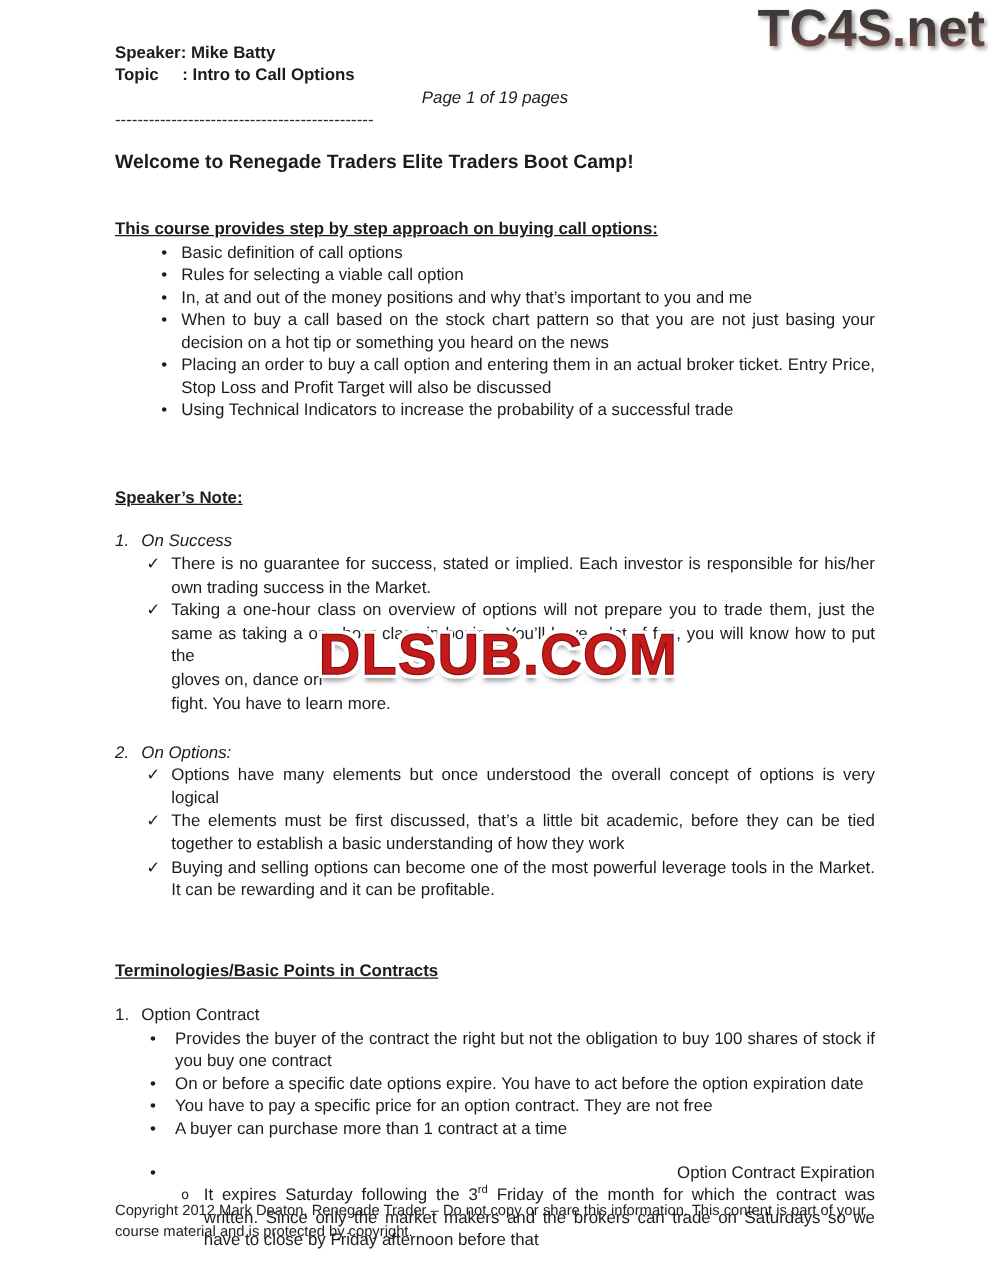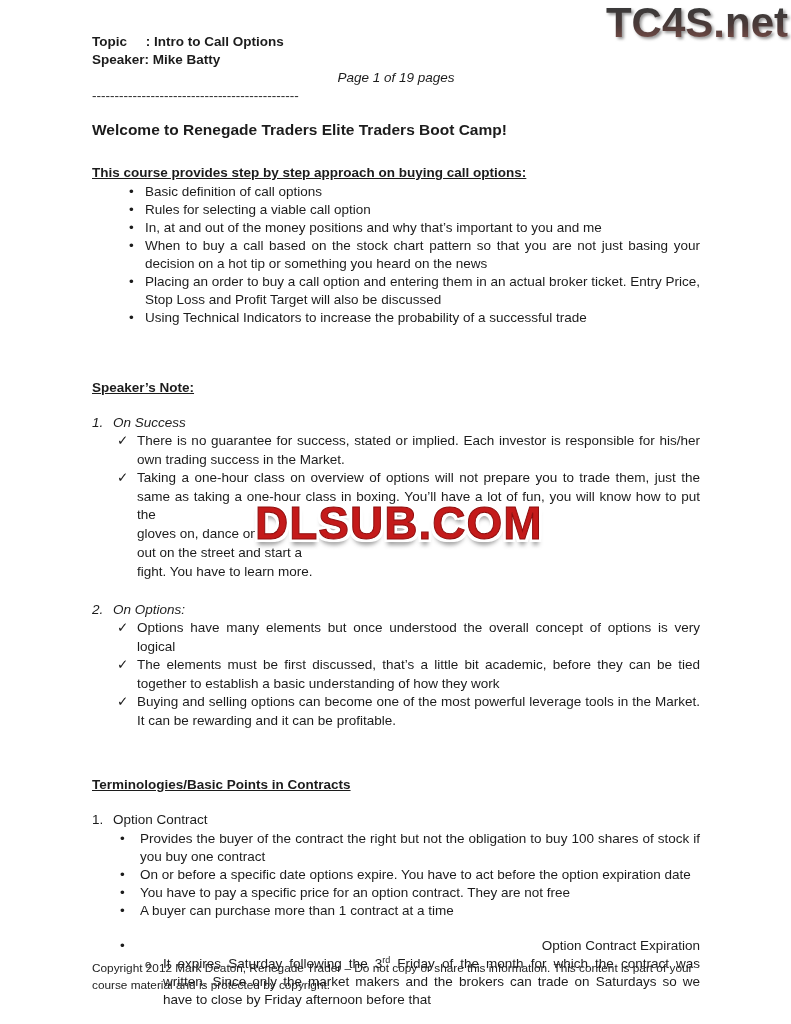--- a/index.html
+++ b/index.html
@@ -9,21 +9,21 @@
   }
   .content{position:absolute;left:92px;top:33px;width:608px;font-size:13.5px;line-height:18px;}
 
   
   .hdr-line{white-space:pre;font-weight:bold;}
   .hdr-page{font-style:italic;font-weight:normal;text-align:center;}
   .divider{letter-spacing:0;color:#2a2a2a;}
 
   .welcome{margin-top:15px;font-size:15.5px;font-weight:bold;line-height:20px;}
 
-  .sec-heading{margin-top:24px;font-weight:bold;text-decoration:underline;}
+  .sec-heading{margin-top:34px;font-weight:bold;text-decoration:underline;}
   .sec-heading.gap-lg{margin-top:52px;}
   .sec-heading.gap-xl{margin-top:46px;}
 
   
   .blist{margin-left:37px;margin-top:1px;}
   .bitem{display:flex;}
   .bmark{width:16px;flex:none;}
   .btext{flex:1;text-align:justify;}
 
   .numline{margin-top:17px;display:flex;}
@@ -86,22 +86,22 @@
 </head>
 <body>
 
 <div class="page">
 
   <div class="tc4s">TC4S.net</div>
 
   <div class="content">
 
     <div>
+      <div class="hdr-line">Speaker: Mike Batty</div>
       <div class="hdr-line">Topic     : Intro to Call Options</div>
-      <div class="hdr-line">Speaker: Mike Batty</div>
       <div class="hdr-line hdr-page">Page 1 of 19 pages</div>
       <div class="divider">----------------------------------------------</div>
     </div>
 
     <div class="welcome">Welcome to Renegade Traders Elite Traders Boot Camp!</div>
 
     <div class="sec-heading">This course provides step by step approach on buying call options:</div>
     <div class="blist">
       <div class="bitem">
         <span class="bmark">•</span>
@@ -141,21 +141,20 @@
         <span class="ctext">There is no guarantee for success, stated or implied. Each investor is responsible for his/her own trading success in the Market.</span>
       </div>
       <div class="citem">
         <span class="cmark">✓</span>
         <span class="ctext">
           <span class="jline" style="display:block;">Taking a one-hour class on overview of options will not prepare you to trade them, just the</span>
           <span class="jline" style="display:block;">same as taking a one-hour class in boxing. You’ll have a lot of fun, you will know how to put the</span>
           <span class="jline-split" style="display:flex;">
             <span>gloves on, dance on</span>
             <span class="obscure-gap"></span>
-            <span>out on the street and start a</span>
           </span>
           <span style="display:block;text-align:left;">fight. You have to learn more.</span>
         </span>
       </div>
     </div>
 
     <div class="numline ital" style="margin-top:20px;">
       <span class="num">2.</span>
       <span>On Options:</span>
     </div>

